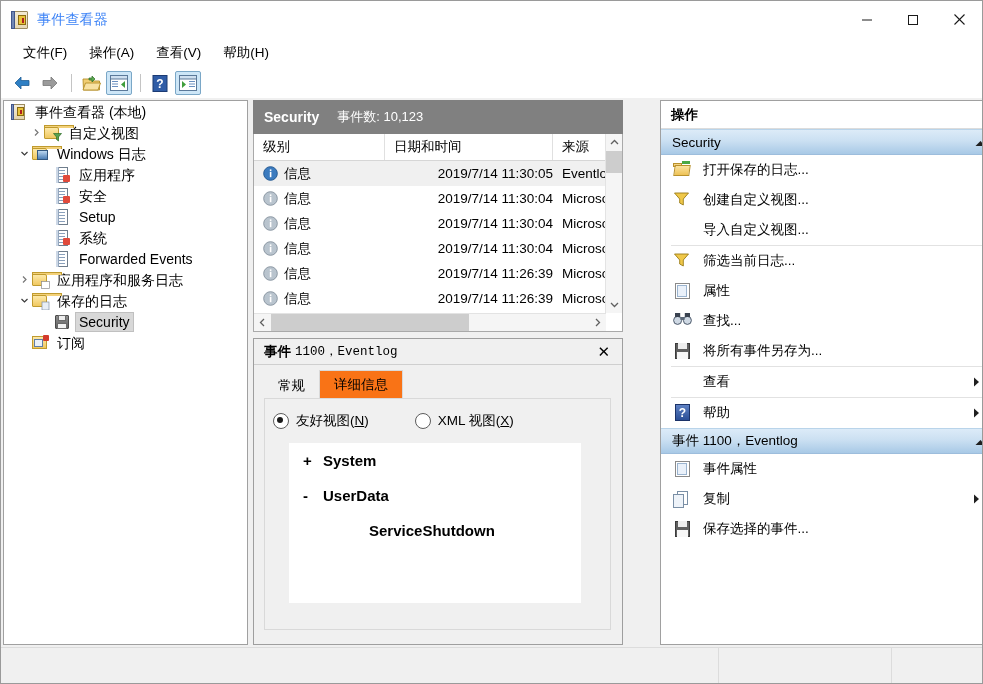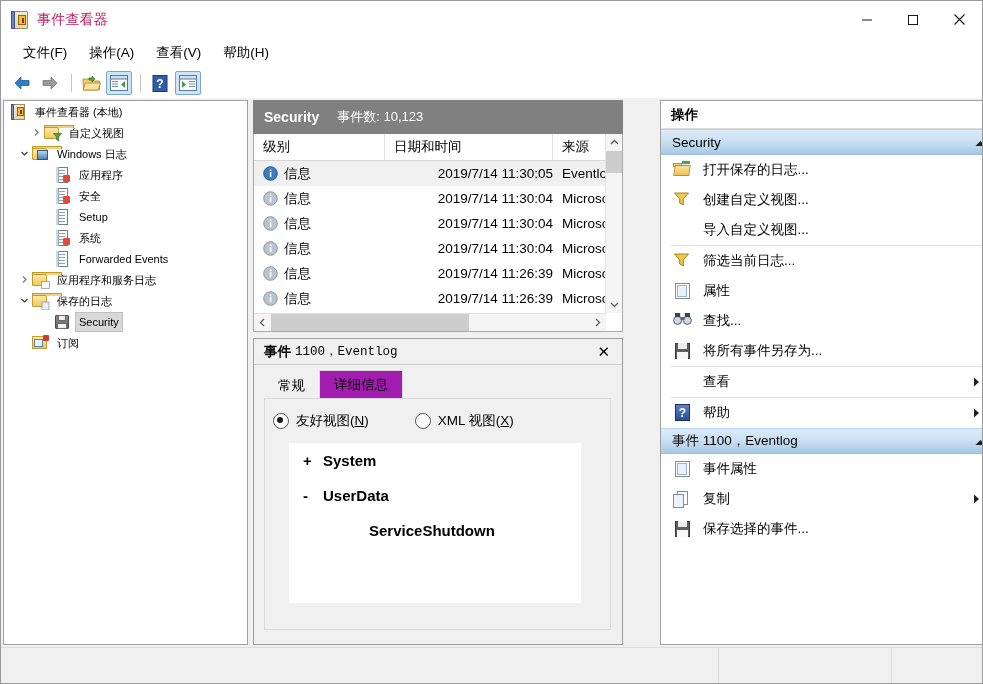--- a/index.html
+++ b/index.html
@@ -66,21 +66,21 @@
   }
   .title-icon .badge::after {
     content: "";
     position: absolute;
     left: 2.5px; top: 2px;
     width: 2px; height: 5px;
     background: #b02020;
   }
   .title-text {
     font-size: 14px;
-    color: #be185d;
+    color: #3b82f6;
     letter-spacing: 0.2px;
   }
   .win-controls {
     position: absolute;
     right: 0; top: 0;
     height: 37px;
     display: flex;
   }
   .win-btn {
     width: 46px; height: 37px;
@@ -157,21 +157,21 @@
     background: #ffffff;
     border: 1px solid #a0a0a0;
     box-sizing: border-box;
     overflow: hidden;
   }
   .tree-row {
     height: 21px;
     display: flex;
     align-items: center;
     white-space: nowrap;
-    font-size: 11px;
+    font-size: 14px;
   }
   .tree-row .lbl { padding: 0 4px; line-height: 18px; }
   .tree-row.selected .lbl {
     background: #d8d8d8;
     border: 1px solid #c0c0c0;
     box-sizing: border-box;
     padding: 0 3px;
   }
   .twisty {
     width: 16px; height: 16px;
@@ -360,21 +360,21 @@
   }
   .tab {
     height: 27px;
     padding: 0 14px;
     display: flex; align-items: center;
     font-size: 13.5px;
     background: #f0f0f0;
     box-sizing: border-box;
   }
   .tab.active {
-    background: #a21caf;
+    background: #f97316;
     height: 29px;
     border: 1px solid #d9d9d9;
     border-bottom: none;
   }
   .tab-body {
     position: absolute; left: 10px; top: 59px;
     width: 347px; height: 232px;
     background: #f0f0f0;
     border: 1px solid #d9d9d9;
     box-sizing: border-box;

